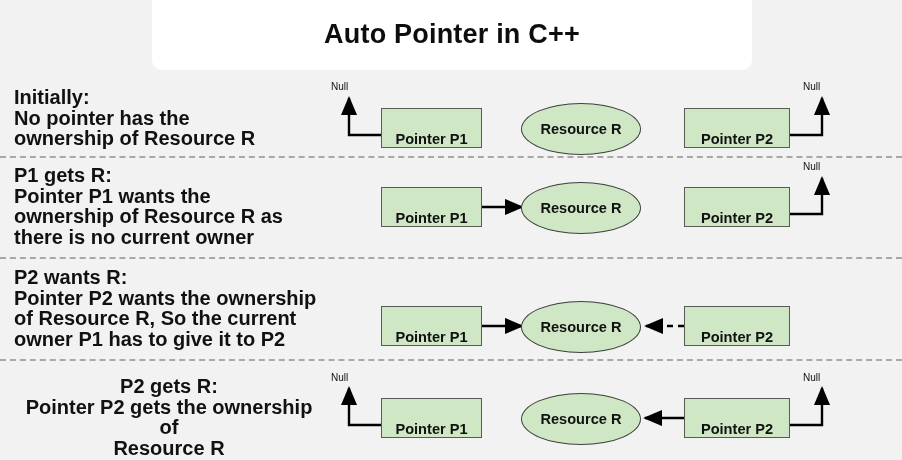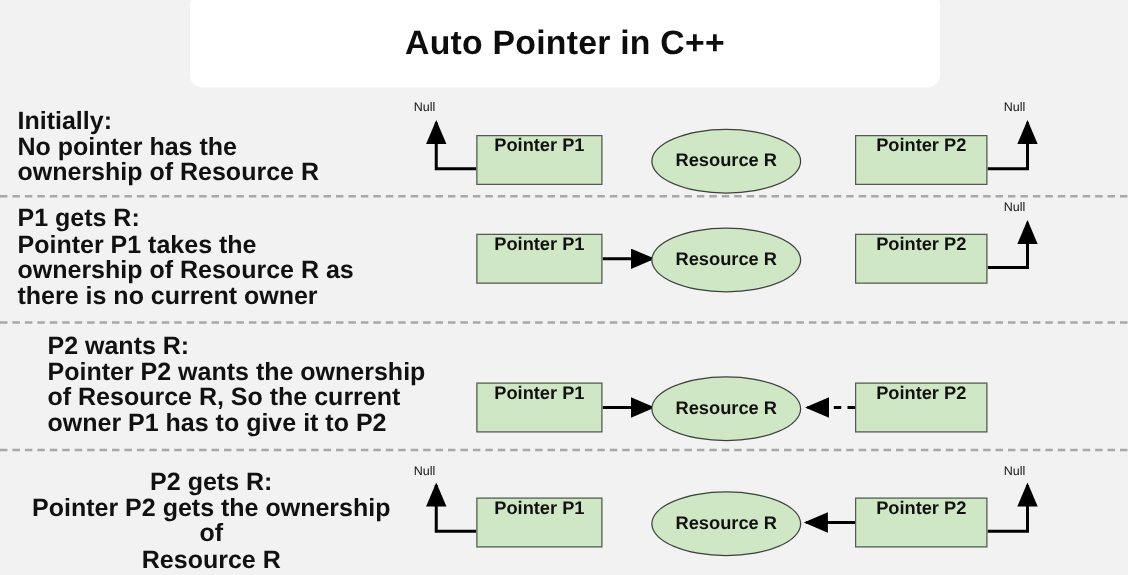--- a/index.html
+++ b/index.html
@@ -66,21 +66,21 @@
     height: 0;
     border-top: 2px dashed #a8a8a8;
   }
 
   
   .pbox {
     position: absolute;
     background: #cfe7c4;
     border: 1.6px solid #555b55;
     display: flex;
-    align-items: flex-start;
+    align-items: flex-end;
     justify-content: center;
     box-sizing: border-box;
   }
   .pbox span {
     font-size: 14.6px;
     font-weight: 700;
     color: #111111;
     white-space: nowrap;
   }
   .ellipse {
@@ -183,42 +183,42 @@
     </div>
     <div class="pbox" style="left:684px; top:108px; width:106px; height:40px;">
       <span>Pointer P2</span>
     </div>
   </div>
 
   <div class="sep" style="top:156px;"></div>
 
   <div class="row">
     <div class="row-desc" style="top:165px;">P1 gets R:
-Pointer P1 takes the
+Pointer P1 wants the
 ownership of Resource R as
 there is no current owner</div>
 
     <div class="nulltext" style="left:331px; top:161px;"></div>
     <div class="nulltext" style="left:803px; top:161px;">Null</div>
 
     <div class="pbox" style="left:381px; top:187px; width:101px; height:40px;">
       <span>Pointer P1</span>
     </div>
     <div class="ellipse" style="left:521px; top:182px; width:120px; height:52px;">
       <span>Resource R</span>
     </div>
     <div class="pbox" style="left:684px; top:187px; width:106px; height:40px;">
       <span>Pointer P2</span>
     </div>
   </div>
 
   <div class="sep" style="top:257px;"></div>
 
   <div class="row">
-    <div class="row-desc" style="top:267px;margin-left:24px;">P2 wants R:
+    <div class="row-desc" style="top:267px;">P2 wants R:
 Pointer P2 wants the ownership
 of Resource R, So the current
 owner P1 has to give it to P2</div>
 
     <div class="nulltext" style="left:331px; top:263px;"></div>
     <div class="nulltext" style="left:803px; top:263px;"></div>
 
     <div class="pbox" style="left:381px; top:306px; width:101px; height:40px;">
       <span>Pointer P1</span>
     </div>

